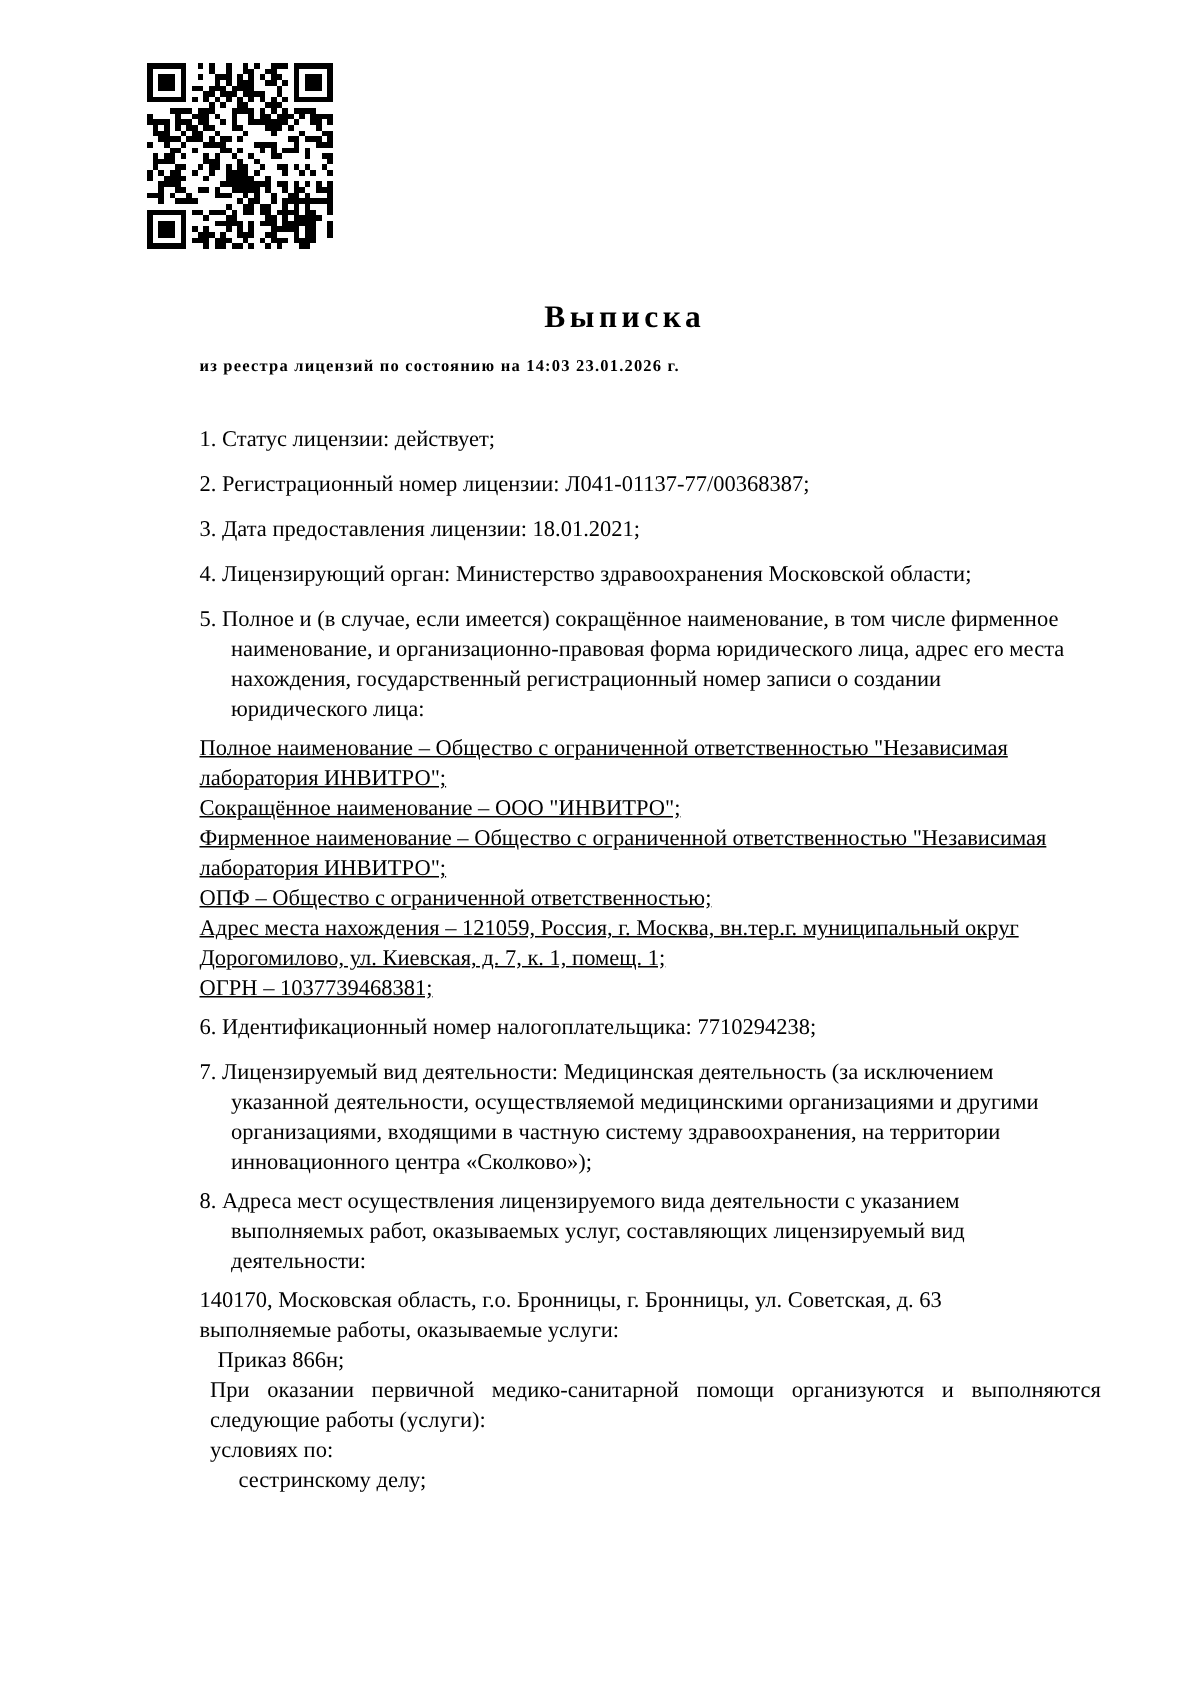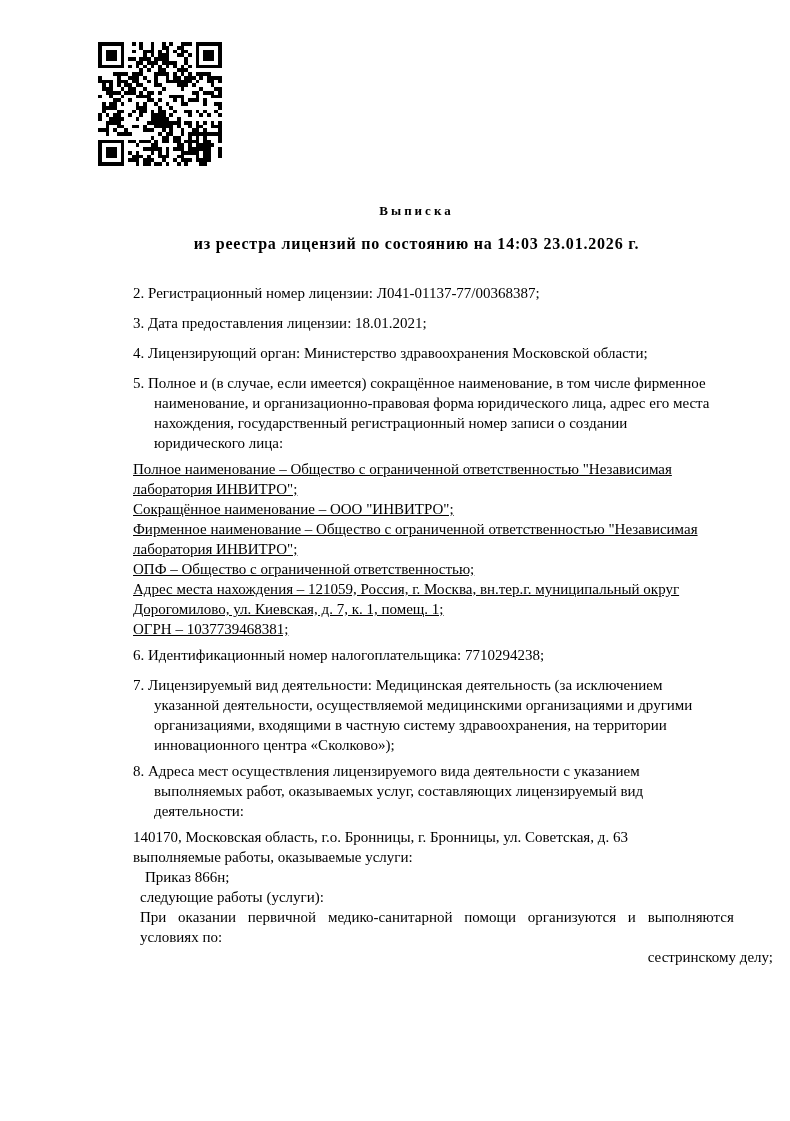--- a/index.html
+++ b/index.html
@@ -26,32 +26,31 @@
     height: 124px;
   }
   .qr svg { display: block; width: 126px; height: 124px; }
   .doc-title {
     position: absolute;
     left: 133px;
     top: 201px;
     width: 567px;
     text-align: center;
     font-weight: bold;
-    font-size: 13px;
+    font-size: 21px;
     line-height: 20px;
     letter-spacing: 3px;
   }
   .doc-subtitle {
     position: absolute;
     left: 133px;
     top: 234px;
     width: 567px;
-    text-align: center;
     font-weight: bold;
-    font-size: 16px;
+    font-size: 11px;
     line-height: 20px;
     letter-spacing: 0.8px;
   }
   .content {
     position: absolute;
     left: 133px;
     top: 283px;
     width: 640px;
   }
   .para {
@@ -67,40 +66,41 @@
     margin: 0 0 6px 0;
     white-space: pre;
     text-decoration: underline;
   }
   .addr-line {
     white-space: pre;
     line-height: 20px;
   }
   .ind-sm  { padding-left: 7px; }
   .ind-md  { padding-left: 12px; }
-  .ind-lg  { padding-left: 26px; text-align: right; }
+  .ind-lg  { padding-left: 26px; }
   .stretch { word-spacing: 8px; }
 </style>
 </head>
 <body>
 
 <div class="page">
 
   <div class="qr">
       <svg viewBox="0 0 125.39999999999999 125.39999999999999" shape-rendering="crispEdges">
         <path d="M34.2 0.0h3.8v3.8h-3.8zM41.8 0.0h3.8v3.8h-3.8zM53.2 0.0h3.8v3.8h-3.8zM64.6 0.0h3.8v3.8h-3.8zM72.2 0.0h3.8v3.8h-3.8zM83.6 0.0h3.8v3.8h-3.8zM87.4 0.0h3.8v3.8h-3.8zM91.2 0.0h3.8v3.8h-3.8zM41.8 3.8h3.8v3.8h-3.8zM53.2 3.8h3.8v3.8h-3.8zM64.6 3.8h3.8v3.8h-3.8zM68.4 3.8h3.8v3.8h-3.8zM79.8 3.8h3.8v3.8h-3.8zM83.6 3.8h3.8v3.8h-3.8zM34.2 7.6h3.8v3.8h-3.8zM45.6 7.6h3.8v3.8h-3.8zM49.4 7.6h3.8v3.8h-3.8zM53.2 7.6h3.8v3.8h-3.8zM60.8 7.6h3.8v3.8h-3.8zM68.4 7.6h3.8v3.8h-3.8zM76.0 7.6h3.8v3.8h-3.8zM83.6 7.6h3.8v3.8h-3.8zM87.4 7.6h3.8v3.8h-3.8zM45.6 11.4h3.8v3.8h-3.8zM53.2 11.4h3.8v3.8h-3.8zM60.8 11.4h3.8v3.8h-3.8zM64.6 11.4h3.8v3.8h-3.8zM68.4 11.4h3.8v3.8h-3.8zM79.8 11.4h3.8v3.8h-3.8zM83.6 11.4h3.8v3.8h-3.8zM91.2 11.4h3.8v3.8h-3.8zM30.4 15.2h3.8v3.8h-3.8zM34.2 15.2h3.8v3.8h-3.8zM41.8 15.2h3.8v3.8h-3.8zM45.6 15.2h3.8v3.8h-3.8zM49.4 15.2h3.8v3.8h-3.8zM57.0 15.2h3.8v3.8h-3.8zM60.8 15.2h3.8v3.8h-3.8zM64.6 15.2h3.8v3.8h-3.8zM68.4 15.2h3.8v3.8h-3.8zM87.4 15.2h3.8v3.8h-3.8zM38.0 19.0h3.8v3.8h-3.8zM41.8 19.0h3.8v3.8h-3.8zM49.4 19.0h3.8v3.8h-3.8zM53.2 19.0h3.8v3.8h-3.8zM57.0 19.0h3.8v3.8h-3.8zM64.6 19.0h3.8v3.8h-3.8zM68.4 19.0h3.8v3.8h-3.8zM72.2 19.0h3.8v3.8h-3.8zM76.0 19.0h3.8v3.8h-3.8zM87.4 19.0h3.8v3.8h-3.8zM30.4 22.8h3.8v3.8h-3.8zM38.0 22.8h3.8v3.8h-3.8zM45.6 22.8h3.8v3.8h-3.8zM53.2 22.8h3.8v3.8h-3.8zM60.8 22.8h3.8v3.8h-3.8zM68.4 22.8h3.8v3.8h-3.8zM76.0 22.8h3.8v3.8h-3.8zM83.6 22.8h3.8v3.8h-3.8zM91.2 22.8h3.8v3.8h-3.8zM41.8 26.6h3.8v3.8h-3.8zM49.4 26.6h3.8v3.8h-3.8zM60.8 26.6h3.8v3.8h-3.8zM64.6 26.6h3.8v3.8h-3.8zM79.8 26.6h3.8v3.8h-3.8zM83.6 26.6h3.8v3.8h-3.8zM87.4 26.6h3.8v3.8h-3.8zM15.2 30.4h3.8v3.8h-3.8zM19.0 30.4h3.8v3.8h-3.8zM22.8 30.4h3.8v3.8h-3.8zM26.6 30.4h3.8v3.8h-3.8zM34.2 30.4h3.8v3.8h-3.8zM38.0 30.4h3.8v3.8h-3.8zM41.8 30.4h3.8v3.8h-3.8zM57.0 30.4h3.8v3.8h-3.8zM60.8 30.4h3.8v3.8h-3.8zM64.6 30.4h3.8v3.8h-3.8zM68.4 30.4h3.8v3.8h-3.8zM76.0 30.4h3.8v3.8h-3.8zM83.6 30.4h3.8v3.8h-3.8zM91.2 30.4h3.8v3.8h-3.8zM98.8 30.4h3.8v3.8h-3.8zM102.6 30.4h3.8v3.8h-3.8zM106.4 30.4h3.8v3.8h-3.8zM110.2 30.4h3.8v3.8h-3.8zM0.0 34.2h3.8v3.8h-3.8zM19.0 34.2h3.8v3.8h-3.8zM30.4 34.2h3.8v3.8h-3.8zM34.2 34.2h3.8v3.8h-3.8zM38.0 34.2h3.8v3.8h-3.8zM45.6 34.2h3.8v3.8h-3.8zM57.0 34.2h3.8v3.8h-3.8zM68.4 34.2h3.8v3.8h-3.8zM76.0 34.2h3.8v3.8h-3.8zM79.8 34.2h3.8v3.8h-3.8zM87.4 34.2h3.8v3.8h-3.8zM91.2 34.2h3.8v3.8h-3.8zM95.0 34.2h3.8v3.8h-3.8zM102.6 34.2h3.8v3.8h-3.8zM110.2 34.2h3.8v3.8h-3.8zM114.0 34.2h3.8v3.8h-3.8zM117.8 34.2h3.8v3.8h-3.8zM121.6 34.2h3.8v3.8h-3.8zM0.0 38.0h3.8v3.8h-3.8zM3.8 38.0h3.8v3.8h-3.8zM7.6 38.0h3.8v3.8h-3.8zM11.4 38.0h3.8v3.8h-3.8zM19.0 38.0h3.8v3.8h-3.8zM22.8 38.0h3.8v3.8h-3.8zM26.6 38.0h3.8v3.8h-3.8zM34.2 38.0h3.8v3.8h-3.8zM38.0 38.0h3.8v3.8h-3.8zM49.4 38.0h3.8v3.8h-3.8zM57.0 38.0h3.8v3.8h-3.8zM68.4 38.0h3.8v3.8h-3.8zM72.2 38.0h3.8v3.8h-3.8zM76.0 38.0h3.8v3.8h-3.8zM79.8 38.0h3.8v3.8h-3.8zM83.6 38.0h3.8v3.8h-3.8zM87.4 38.0h3.8v3.8h-3.8zM91.2 38.0h3.8v3.8h-3.8zM98.8 38.0h3.8v3.8h-3.8zM110.2 38.0h3.8v3.8h-3.8zM114.0 38.0h3.8v3.8h-3.8zM121.6 38.0h3.8v3.8h-3.8zM3.8 41.8h3.8v3.8h-3.8zM11.4 41.8h3.8v3.8h-3.8zM19.0 41.8h3.8v3.8h-3.8zM26.6 41.8h3.8v3.8h-3.8zM30.4 41.8h3.8v3.8h-3.8zM38.0 41.8h3.8v3.8h-3.8zM41.8 41.8h3.8v3.8h-3.8zM57.0 41.8h3.8v3.8h-3.8zM60.8 41.8h3.8v3.8h-3.8zM79.8 41.8h3.8v3.8h-3.8zM83.6 41.8h3.8v3.8h-3.8zM87.4 41.8h3.8v3.8h-3.8zM95.0 41.8h3.8v3.8h-3.8zM114.0 41.8h3.8v3.8h-3.8zM3.8 45.6h3.8v3.8h-3.8zM7.6 45.6h3.8v3.8h-3.8zM11.4 45.6h3.8v3.8h-3.8zM22.8 45.6h3.8v3.8h-3.8zM30.4 45.6h3.8v3.8h-3.8zM34.2 45.6h3.8v3.8h-3.8zM45.6 45.6h3.8v3.8h-3.8zM64.6 45.6h3.8v3.8h-3.8zM83.6 45.6h3.8v3.8h-3.8zM102.6 45.6h3.8v3.8h-3.8zM117.8 45.6h3.8v3.8h-3.8zM121.6 45.6h3.8v3.8h-3.8zM7.6 49.4h3.8v3.8h-3.8zM11.4 49.4h3.8v3.8h-3.8zM15.2 49.4h3.8v3.8h-3.8zM19.0 49.4h3.8v3.8h-3.8zM26.6 49.4h3.8v3.8h-3.8zM30.4 49.4h3.8v3.8h-3.8zM34.2 49.4h3.8v3.8h-3.8zM41.8 49.4h3.8v3.8h-3.8zM49.4 49.4h3.8v3.8h-3.8zM53.2 49.4h3.8v3.8h-3.8zM60.8 49.4h3.8v3.8h-3.8zM95.0 49.4h3.8v3.8h-3.8zM98.8 49.4h3.8v3.8h-3.8zM106.4 49.4h3.8v3.8h-3.8zM110.2 49.4h3.8v3.8h-3.8zM114.0 49.4h3.8v3.8h-3.8zM121.6 49.4h3.8v3.8h-3.8zM0.0 53.2h3.8v3.8h-3.8zM11.4 53.2h3.8v3.8h-3.8zM22.8 53.2h3.8v3.8h-3.8zM38.0 53.2h3.8v3.8h-3.8zM41.8 53.2h3.8v3.8h-3.8zM45.6 53.2h3.8v3.8h-3.8zM49.4 53.2h3.8v3.8h-3.8zM72.2 53.2h3.8v3.8h-3.8zM76.0 53.2h3.8v3.8h-3.8zM79.8 53.2h3.8v3.8h-3.8zM83.6 53.2h3.8v3.8h-3.8zM98.8 53.2h3.8v3.8h-3.8zM114.0 53.2h3.8v3.8h-3.8zM117.8 53.2h3.8v3.8h-3.8zM121.6 53.2h3.8v3.8h-3.8zM15.2 57.0h3.8v3.8h-3.8zM19.0 57.0h3.8v3.8h-3.8zM30.4 57.0h3.8v3.8h-3.8zM49.4 57.0h3.8v3.8h-3.8zM53.2 57.0h3.8v3.8h-3.8zM60.8 57.0h3.8v3.8h-3.8zM76.0 57.0h3.8v3.8h-3.8zM83.6 57.0h3.8v3.8h-3.8zM91.2 57.0h3.8v3.8h-3.8zM95.0 57.0h3.8v3.8h-3.8zM98.8 57.0h3.8v3.8h-3.8zM106.4 57.0h3.8v3.8h-3.8zM3.8 60.8h3.8v3.8h-3.8zM11.4 60.8h3.8v3.8h-3.8zM15.2 60.8h3.8v3.8h-3.8zM22.8 60.8h3.8v3.8h-3.8zM38.0 60.8h3.8v3.8h-3.8zM45.6 60.8h3.8v3.8h-3.8zM57.0 60.8h3.8v3.8h-3.8zM68.4 60.8h3.8v3.8h-3.8zM83.6 60.8h3.8v3.8h-3.8zM87.4 60.8h3.8v3.8h-3.8zM106.4 60.8h3.8v3.8h-3.8zM117.8 60.8h3.8v3.8h-3.8zM121.6 60.8h3.8v3.8h-3.8zM3.8 64.6h3.8v3.8h-3.8zM7.6 64.6h3.8v3.8h-3.8zM11.4 64.6h3.8v3.8h-3.8zM15.2 64.6h3.8v3.8h-3.8zM38.0 64.6h3.8v3.8h-3.8zM41.8 64.6h3.8v3.8h-3.8zM45.6 64.6h3.8v3.8h-3.8zM60.8 64.6h3.8v3.8h-3.8zM72.2 64.6h3.8v3.8h-3.8zM121.6 64.6h3.8v3.8h-3.8zM3.8 68.4h3.8v3.8h-3.8zM19.0 68.4h3.8v3.8h-3.8zM22.8 68.4h3.8v3.8h-3.8zM34.2 68.4h3.8v3.8h-3.8zM41.8 68.4h3.8v3.8h-3.8zM45.6 68.4h3.8v3.8h-3.8zM53.2 68.4h3.8v3.8h-3.8zM60.8 68.4h3.8v3.8h-3.8zM64.6 68.4h3.8v3.8h-3.8zM76.0 68.4h3.8v3.8h-3.8zM87.4 68.4h3.8v3.8h-3.8zM91.2 68.4h3.8v3.8h-3.8zM98.8 68.4h3.8v3.8h-3.8zM106.4 68.4h3.8v3.8h-3.8zM117.8 68.4h3.8v3.8h-3.8zM0.0 72.2h3.8v3.8h-3.8zM7.6 72.2h3.8v3.8h-3.8zM15.2 72.2h3.8v3.8h-3.8zM19.0 72.2h3.8v3.8h-3.8zM30.4 72.2h3.8v3.8h-3.8zM41.8 72.2h3.8v3.8h-3.8zM53.2 72.2h3.8v3.8h-3.8zM57.0 72.2h3.8v3.8h-3.8zM60.8 72.2h3.8v3.8h-3.8zM64.6 72.2h3.8v3.8h-3.8zM72.2 72.2h3.8v3.8h-3.8zM91.2 72.2h3.8v3.8h-3.8zM102.6 72.2h3.8v3.8h-3.8zM110.2 72.2h3.8v3.8h-3.8zM121.6 72.2h3.8v3.8h-3.8zM0.0 76.0h3.8v3.8h-3.8zM11.4 76.0h3.8v3.8h-3.8zM15.2 76.0h3.8v3.8h-3.8zM19.0 76.0h3.8v3.8h-3.8zM22.8 76.0h3.8v3.8h-3.8zM38.0 76.0h3.8v3.8h-3.8zM53.2 76.0h3.8v3.8h-3.8zM57.0 76.0h3.8v3.8h-3.8zM60.8 76.0h3.8v3.8h-3.8zM64.6 76.0h3.8v3.8h-3.8zM68.4 76.0h3.8v3.8h-3.8zM79.8 76.0h3.8v3.8h-3.8zM7.6 79.8h3.8v3.8h-3.8zM11.4 79.8h3.8v3.8h-3.8zM15.2 79.8h3.8v3.8h-3.8zM19.0 79.8h3.8v3.8h-3.8zM49.4 79.8h3.8v3.8h-3.8zM53.2 79.8h3.8v3.8h-3.8zM57.0 79.8h3.8v3.8h-3.8zM60.8 79.8h3.8v3.8h-3.8zM64.6 79.8h3.8v3.8h-3.8zM68.4 79.8h3.8v3.8h-3.8zM72.2 79.8h3.8v3.8h-3.8zM76.0 79.8h3.8v3.8h-3.8zM79.8 79.8h3.8v3.8h-3.8zM87.4 79.8h3.8v3.8h-3.8zM91.2 79.8h3.8v3.8h-3.8zM98.8 79.8h3.8v3.8h-3.8zM106.4 79.8h3.8v3.8h-3.8zM114.0 79.8h3.8v3.8h-3.8zM121.6 79.8h3.8v3.8h-3.8zM7.6 83.6h3.8v3.8h-3.8zM19.0 83.6h3.8v3.8h-3.8zM22.8 83.6h3.8v3.8h-3.8zM34.2 83.6h3.8v3.8h-3.8zM38.0 83.6h3.8v3.8h-3.8zM45.6 83.6h3.8v3.8h-3.8zM57.0 83.6h3.8v3.8h-3.8zM60.8 83.6h3.8v3.8h-3.8zM64.6 83.6h3.8v3.8h-3.8zM68.4 83.6h3.8v3.8h-3.8zM72.2 83.6h3.8v3.8h-3.8zM79.8 83.6h3.8v3.8h-3.8zM91.2 83.6h3.8v3.8h-3.8zM98.8 83.6h3.8v3.8h-3.8zM102.6 83.6h3.8v3.8h-3.8zM114.0 83.6h3.8v3.8h-3.8zM117.8 83.6h3.8v3.8h-3.8zM121.6 83.6h3.8v3.8h-3.8zM0.0 87.4h3.8v3.8h-3.8zM3.8 87.4h3.8v3.8h-3.8zM7.6 87.4h3.8v3.8h-3.8zM15.2 87.4h3.8v3.8h-3.8zM26.6 87.4h3.8v3.8h-3.8zM45.6 87.4h3.8v3.8h-3.8zM49.4 87.4h3.8v3.8h-3.8zM53.2 87.4h3.8v3.8h-3.8zM64.6 87.4h3.8v3.8h-3.8zM72.2 87.4h3.8v3.8h-3.8zM83.6 87.4h3.8v3.8h-3.8zM95.0 87.4h3.8v3.8h-3.8zM98.8 87.4h3.8v3.8h-3.8zM106.4 87.4h3.8v3.8h-3.8zM121.6 87.4h3.8v3.8h-3.8zM7.6 91.2h3.8v3.8h-3.8zM19.0 91.2h3.8v3.8h-3.8zM22.8 91.2h3.8v3.8h-3.8zM26.6 91.2h3.8v3.8h-3.8zM30.4 91.2h3.8v3.8h-3.8zM60.8 91.2h3.8v3.8h-3.8zM68.4 91.2h3.8v3.8h-3.8zM72.2 91.2h3.8v3.8h-3.8zM83.6 91.2h3.8v3.8h-3.8zM91.2 91.2h3.8v3.8h-3.8zM98.8 91.2h3.8v3.8h-3.8zM110.2 91.2h3.8v3.8h-3.8zM114.0 91.2h3.8v3.8h-3.8zM117.8 91.2h3.8v3.8h-3.8zM121.6 91.2h3.8v3.8h-3.8zM53.2 95.0h3.8v3.8h-3.8zM64.6 95.0h3.8v3.8h-3.8zM68.4 95.0h3.8v3.8h-3.8zM76.0 95.0h3.8v3.8h-3.8zM79.8 95.0h3.8v3.8h-3.8zM91.2 95.0h3.8v3.8h-3.8zM98.8 95.0h3.8v3.8h-3.8zM106.4 95.0h3.8v3.8h-3.8zM121.6 95.0h3.8v3.8h-3.8zM30.4 98.8h3.8v3.8h-3.8zM34.2 98.8h3.8v3.8h-3.8zM41.8 98.8h3.8v3.8h-3.8zM45.6 98.8h3.8v3.8h-3.8zM49.4 98.8h3.8v3.8h-3.8zM57.0 98.8h3.8v3.8h-3.8zM64.6 98.8h3.8v3.8h-3.8zM68.4 98.8h3.8v3.8h-3.8zM76.0 98.8h3.8v3.8h-3.8zM79.8 98.8h3.8v3.8h-3.8zM87.4 98.8h3.8v3.8h-3.8zM95.0 98.8h3.8v3.8h-3.8zM106.4 98.8h3.8v3.8h-3.8zM110.2 98.8h3.8v3.8h-3.8zM121.6 98.8h3.8v3.8h-3.8zM38.0 102.6h3.8v3.8h-3.8zM53.2 102.6h3.8v3.8h-3.8zM57.0 102.6h3.8v3.8h-3.8zM79.8 102.6h3.8v3.8h-3.8zM83.6 102.6h3.8v3.8h-3.8zM91.2 102.6h3.8v3.8h-3.8zM98.8 102.6h3.8v3.8h-3.8zM102.6 102.6h3.8v3.8h-3.8zM106.4 102.6h3.8v3.8h-3.8zM110.2 102.6h3.8v3.8h-3.8zM114.0 102.6h3.8v3.8h-3.8zM45.6 106.4h3.8v3.8h-3.8zM49.4 106.4h3.8v3.8h-3.8zM53.2 106.4h3.8v3.8h-3.8zM57.0 106.4h3.8v3.8h-3.8zM60.8 106.4h3.8v3.8h-3.8zM68.4 106.4h3.8v3.8h-3.8zM76.0 106.4h3.8v3.8h-3.8zM79.8 106.4h3.8v3.8h-3.8zM83.6 106.4h3.8v3.8h-3.8zM91.2 106.4h3.8v3.8h-3.8zM95.0 106.4h3.8v3.8h-3.8zM98.8 106.4h3.8v3.8h-3.8zM102.6 106.4h3.8v3.8h-3.8zM106.4 106.4h3.8v3.8h-3.8zM110.2 106.4h3.8v3.8h-3.8zM121.6 106.4h3.8v3.8h-3.8zM30.4 110.2h3.8v3.8h-3.8zM38.0 110.2h3.8v3.8h-3.8zM53.2 110.2h3.8v3.8h-3.8zM60.8 110.2h3.8v3.8h-3.8zM68.4 110.2h3.8v3.8h-3.8zM83.6 110.2h3.8v3.8h-3.8zM87.4 110.2h3.8v3.8h-3.8zM91.2 110.2h3.8v3.8h-3.8zM95.0 110.2h3.8v3.8h-3.8zM98.8 110.2h3.8v3.8h-3.8zM106.4 110.2h3.8v3.8h-3.8zM110.2 110.2h3.8v3.8h-3.8zM121.6 110.2h3.8v3.8h-3.8zM34.2 114.0h3.8v3.8h-3.8zM38.0 114.0h3.8v3.8h-3.8zM41.8 114.0h3.8v3.8h-3.8zM49.4 114.0h3.8v3.8h-3.8zM60.8 114.0h3.8v3.8h-3.8zM64.6 114.0h3.8v3.8h-3.8zM68.4 114.0h3.8v3.8h-3.8zM79.8 114.0h3.8v3.8h-3.8zM83.6 114.0h3.8v3.8h-3.8zM98.8 114.0h3.8v3.8h-3.8zM106.4 114.0h3.8v3.8h-3.8zM110.2 114.0h3.8v3.8h-3.8zM121.6 114.0h3.8v3.8h-3.8zM30.4 117.8h3.8v3.8h-3.8zM34.2 117.8h3.8v3.8h-3.8zM38.0 117.8h3.8v3.8h-3.8zM45.6 117.8h3.8v3.8h-3.8zM49.4 117.8h3.8v3.8h-3.8zM53.2 117.8h3.8v3.8h-3.8zM64.6 117.8h3.8v3.8h-3.8zM76.0 117.8h3.8v3.8h-3.8zM83.6 117.8h3.8v3.8h-3.8zM87.4 117.8h3.8v3.8h-3.8zM91.2 117.8h3.8v3.8h-3.8zM98.8 117.8h3.8v3.8h-3.8zM102.6 117.8h3.8v3.8h-3.8zM106.4 117.8h3.8v3.8h-3.8zM110.2 117.8h3.8v3.8h-3.8zM38.0 121.6h3.8v3.8h-3.8zM45.6 121.6h3.8v3.8h-3.8zM49.4 121.6h3.8v3.8h-3.8zM57.0 121.6h3.8v3.8h-3.8zM60.8 121.6h3.8v3.8h-3.8zM68.4 121.6h3.8v3.8h-3.8zM79.8 121.6h3.8v3.8h-3.8zM87.4 121.6h3.8v3.8h-3.8zM102.6 121.6h3.8v3.8h-3.8zM106.4 121.6h3.8v3.8h-3.8zM0.0 0.0h3.8v3.8h-3.8zM3.8 0.0h3.8v3.8h-3.8zM7.6 0.0h3.8v3.8h-3.8zM11.4 0.0h3.8v3.8h-3.8zM15.2 0.0h3.8v3.8h-3.8zM19.0 0.0h3.8v3.8h-3.8zM22.8 0.0h3.8v3.8h-3.8zM0.0 3.8h3.8v3.8h-3.8zM22.8 3.8h3.8v3.8h-3.8zM0.0 7.6h3.8v3.8h-3.8zM7.6 7.6h3.8v3.8h-3.8zM11.4 7.6h3.8v3.8h-3.8zM15.2 7.6h3.8v3.8h-3.8zM22.8 7.6h3.8v3.8h-3.8zM0.0 11.4h3.8v3.8h-3.8zM7.6 11.4h3.8v3.8h-3.8zM11.4 11.4h3.8v3.8h-3.8zM15.2 11.4h3.8v3.8h-3.8zM22.8 11.4h3.8v3.8h-3.8zM0.0 15.2h3.8v3.8h-3.8zM7.6 15.2h3.8v3.8h-3.8zM11.4 15.2h3.8v3.8h-3.8zM15.2 15.2h3.8v3.8h-3.8zM22.8 15.2h3.8v3.8h-3.8zM0.0 19.0h3.8v3.8h-3.8zM22.8 19.0h3.8v3.8h-3.8zM0.0 22.8h3.8v3.8h-3.8zM3.8 22.8h3.8v3.8h-3.8zM7.6 22.8h3.8v3.8h-3.8zM11.4 22.8h3.8v3.8h-3.8zM15.2 22.8h3.8v3.8h-3.8zM19.0 22.8h3.8v3.8h-3.8zM22.8 22.8h3.8v3.8h-3.8zM98.8 0.0h3.8v3.8h-3.8zM102.6 0.0h3.8v3.8h-3.8zM106.4 0.0h3.8v3.8h-3.8zM110.2 0.0h3.8v3.8h-3.8zM114.0 0.0h3.8v3.8h-3.8zM117.8 0.0h3.8v3.8h-3.8zM121.6 0.0h3.8v3.8h-3.8zM98.8 3.8h3.8v3.8h-3.8zM121.6 3.8h3.8v3.8h-3.8zM98.8 7.6h3.8v3.8h-3.8zM106.4 7.6h3.8v3.8h-3.8zM110.2 7.6h3.8v3.8h-3.8zM114.0 7.6h3.8v3.8h-3.8zM121.6 7.6h3.8v3.8h-3.8zM98.8 11.4h3.8v3.8h-3.8zM106.4 11.4h3.8v3.8h-3.8zM110.2 11.4h3.8v3.8h-3.8zM114.0 11.4h3.8v3.8h-3.8zM121.6 11.4h3.8v3.8h-3.8zM98.8 15.2h3.8v3.8h-3.8zM106.4 15.2h3.8v3.8h-3.8zM110.2 15.2h3.8v3.8h-3.8zM114.0 15.2h3.8v3.8h-3.8zM121.6 15.2h3.8v3.8h-3.8zM98.8 19.0h3.8v3.8h-3.8zM121.6 19.0h3.8v3.8h-3.8zM98.8 22.8h3.8v3.8h-3.8zM102.6 22.8h3.8v3.8h-3.8zM106.4 22.8h3.8v3.8h-3.8zM110.2 22.8h3.8v3.8h-3.8zM114.0 22.8h3.8v3.8h-3.8zM117.8 22.8h3.8v3.8h-3.8zM121.6 22.8h3.8v3.8h-3.8zM0.0 98.8h3.8v3.8h-3.8zM3.8 98.8h3.8v3.8h-3.8zM7.6 98.8h3.8v3.8h-3.8zM11.4 98.8h3.8v3.8h-3.8zM15.2 98.8h3.8v3.8h-3.8zM19.0 98.8h3.8v3.8h-3.8zM22.8 98.8h3.8v3.8h-3.8zM0.0 102.6h3.8v3.8h-3.8zM22.8 102.6h3.8v3.8h-3.8zM0.0 106.4h3.8v3.8h-3.8zM7.6 106.4h3.8v3.8h-3.8zM11.4 106.4h3.8v3.8h-3.8zM15.2 106.4h3.8v3.8h-3.8zM22.8 106.4h3.8v3.8h-3.8zM0.0 110.2h3.8v3.8h-3.8zM7.6 110.2h3.8v3.8h-3.8zM11.4 110.2h3.8v3.8h-3.8zM15.2 110.2h3.8v3.8h-3.8zM22.8 110.2h3.8v3.8h-3.8zM0.0 114.0h3.8v3.8h-3.8zM7.6 114.0h3.8v3.8h-3.8zM11.4 114.0h3.8v3.8h-3.8zM15.2 114.0h3.8v3.8h-3.8zM22.8 114.0h3.8v3.8h-3.8zM0.0 117.8h3.8v3.8h-3.8zM22.8 117.8h3.8v3.8h-3.8zM0.0 121.6h3.8v3.8h-3.8zM3.8 121.6h3.8v3.8h-3.8zM7.6 121.6h3.8v3.8h-3.8zM11.4 121.6h3.8v3.8h-3.8zM15.2 121.6h3.8v3.8h-3.8zM19.0 121.6h3.8v3.8h-3.8zM22.8 121.6h3.8v3.8h-3.8zM91.2 91.2h3.8v3.8h-3.8zM95.0 91.2h3.8v3.8h-3.8zM98.8 91.2h3.8v3.8h-3.8zM102.6 91.2h3.8v3.8h-3.8zM106.4 91.2h3.8v3.8h-3.8zM91.2 95.0h3.8v3.8h-3.8zM106.4 95.0h3.8v3.8h-3.8zM91.2 98.8h3.8v3.8h-3.8zM98.8 98.8h3.8v3.8h-3.8zM106.4 98.8h3.8v3.8h-3.8zM91.2 102.6h3.8v3.8h-3.8zM106.4 102.6h3.8v3.8h-3.8zM91.2 106.4h3.8v3.8h-3.8zM95.0 106.4h3.8v3.8h-3.8zM98.8 106.4h3.8v3.8h-3.8zM102.6 106.4h3.8v3.8h-3.8zM106.4 106.4h3.8v3.8h-3.8z" fill="#000000"></path>
       </svg>
     </div>
 
   <div class="doc-title">Выписка</div>
 
   <div class="doc-subtitle">из реестра лицензий по состоянию на 14:03 23.01.2026 г.</div>
 
   <div class="content">
 
+    <div class="para">1. Статус лицензии: действует;</div>
 
     <div class="para">2. Регистрационный номер лицензии: Л041-01137-77/00368387;</div>
 
     <div class="para">3. Дата предоставления лицензии: 18.01.2021;</div>
 
     <div class="para">4. Лицензирующий орган: Министерство здравоохранения Московской области;</div>
 
     <div class="para multi">5. Полное и (в случае, если имеется) сокращённое наименование, в том числе фирменное
 наименование, и организационно-правовая форма юридического лица, адрес его места
 нахождения, государственный регистрационный номер записи о создании
@@ -124,20 +124,20 @@
 инновационного центра «Сколково»);</div>
 
     <div class="para multi">8. Адреса мест осуществления лицензируемого вида деятельности с указанием
 выполняемых работ, оказываемых услуг, составляющих лицензируемый вид
 деятельности:</div>
 
     <div>
       <div class="addr-line">140170, Московская область, г.о. Бронницы, г. Бронницы, ул. Советская, д. 63</div>
       <div class="addr-line">выполняемые работы, оказываемые услуги:</div>
       <div class="addr-line ind-md">Приказ 866н;</div>
+      <div class="addr-line ind-sm stretch">При оказании первичной медико-санитарной помощи организуются и выполняются</div>
       <div class="addr-line ind-sm">следующие работы (услуги):</div>
-      <div class="addr-line ind-sm stretch">При оказании первичной медико-санитарной помощи организуются и выполняются</div>
       <div class="addr-line ind-sm">условиях по:</div>
       <div class="addr-line ind-lg">сестринскому делу;</div>
     </div>
 
   </div>
 </div>
 
 </body></html>

